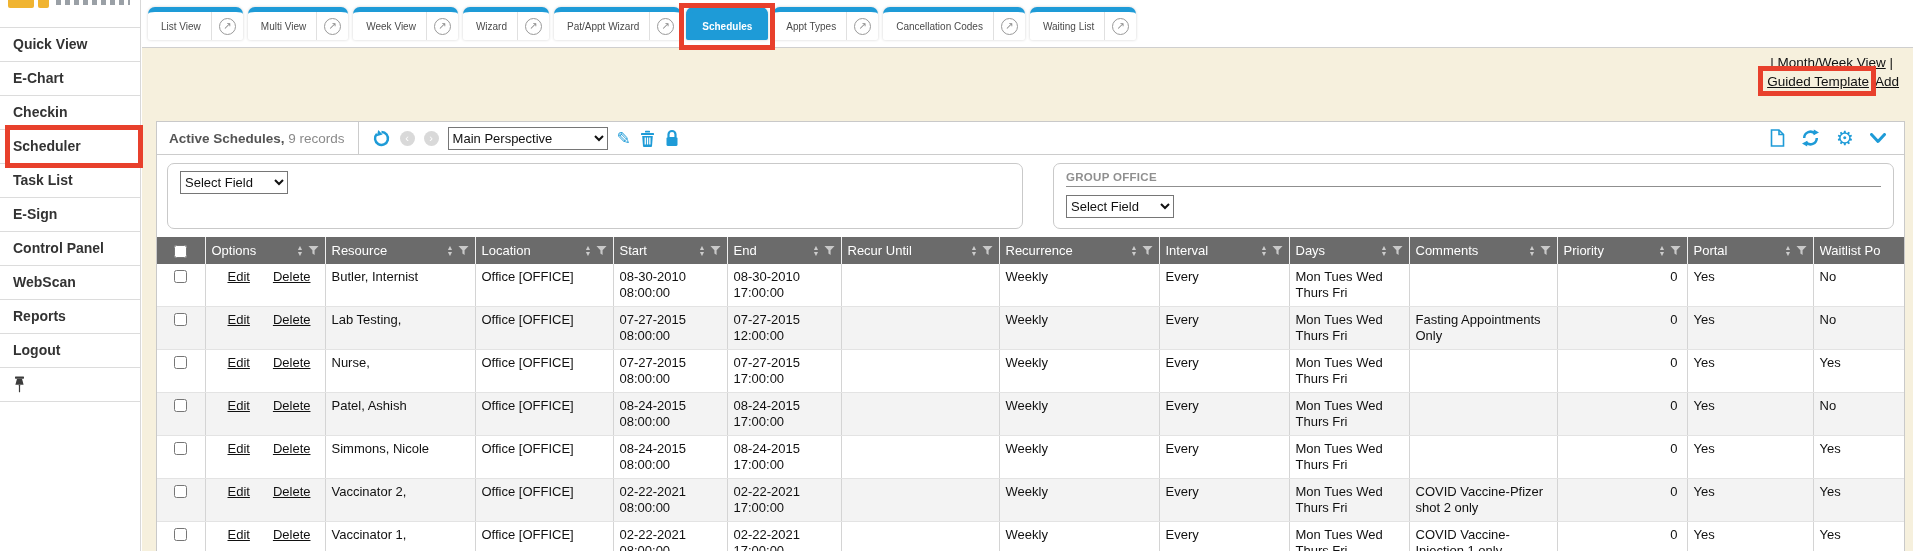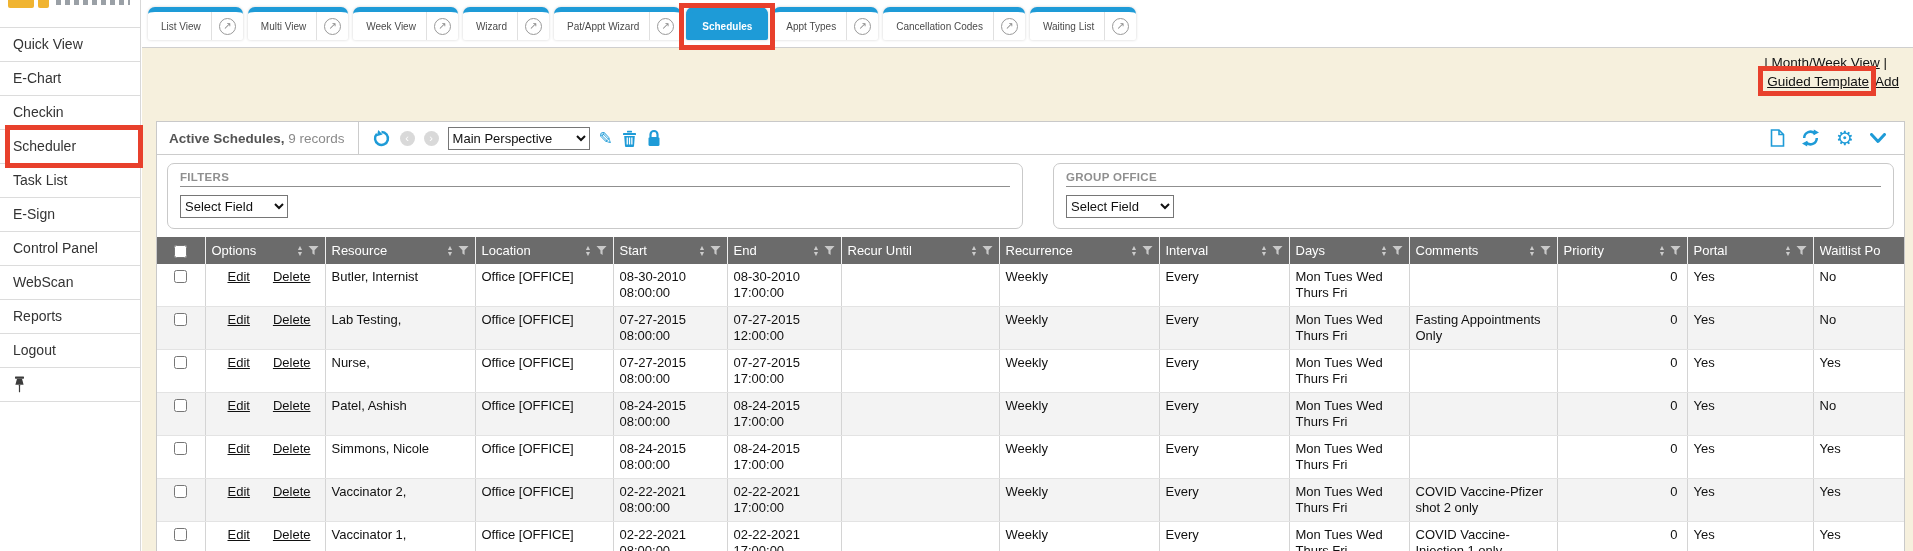--- a/index.html
+++ b/index.html
@@ -8,21 +8,21 @@
     --beige:#f6f0dd;
     --header-gray:#6b6b6b;
     --row-alt:#f3f3f3;
   }
   *{box-sizing:border-box;margin:0;padding:0;}
   html,body{width:1913px;height:551px;overflow:hidden;}
   body{font-family:"Liberation Sans","DejaVu Sans",sans-serif;font-size:13px;color:#222;background:#fff;}
   #app{position:relative;width:1913px;height:551px;overflow:hidden;background:#fff;}
 
   
-  #sidebar{position:absolute;left:0;top:0;width:141px;height:100%;background:#fff;border-right:1px solid #d8d8d8;z-index:5;}
+  #sidebar{position:absolute;left:0;top:0;width:141px;height:100%;background:#fff;border-right:1px solid #d8d8d8;z-index:5;font-weight:bold;}
   .logo-clip{height:9px;overflow:hidden;position:relative;}
   .logo-gold{position:absolute;top:-4px;left:8px;width:26px;height:12px;background:#f0b431;border-radius:2px;}
   .logo-gold2{position:absolute;top:-4px;left:38px;width:11px;height:12px;background:#f0b431;border-radius:2px;}
   .logo-dashes{position:absolute;top:0;left:56px;width:74px;height:5px;
     background:repeating-linear-gradient(90deg,#9aa0a6 0 5px,transparent 5px 9px);}
   #sidebar nav{margin-top:18px;border-top:1px solid #dcdcdc;}
   .sb-item{position:relative;height:34px;line-height:33px;padding-left:13px;font-size:14px;color:#333;
     border-bottom:1px solid #dcdcdc;cursor:pointer;background:#fff;}
   .pin-row{height:34px;border-bottom:1px solid #dcdcdc;display:flex;align-items:center;padding-left:13px;cursor:pointer;}
   .red-box{position:absolute;border:5px solid var(--red);pointer-events:none;z-index:20;}
@@ -38,39 +38,39 @@
   .tab-iconbox{width:31px;display:flex;align-items:center;justify-content:center;align-self:stretch;}
   .circle-arrow{width:17px;height:17px;border:1.5px solid #9a9a9a;border-radius:50%;color:#888;
     font-size:10px;line-height:14px;text-align:center;display:inline-block;}
   .tab-active{background:var(--accent);border-top-color:var(--accent);padding:0 16px;}
   .tab-active .tab-label{color:#fff;font-weight:bold;padding-right:0;}
   .tab-red{left:-7px;right:-7px;top:-9px;bottom:-10px;}
 
   
   #content{position:absolute;left:142px;top:47px;right:0;bottom:0;background:var(--beige);
     border-top:1px solid #cfcfcf;overflow:hidden;}
-  .quicklinks{position:absolute;top:5px;right:14px;text-align:left;font-size:13.5px;color:#111;line-height:19px;z-index:3;}
+  .quicklinks{position:absolute;top:5px;right:14px;text-align:center;font-size:13.5px;color:#111;line-height:19px;z-index:3;}
   .quicklinks a{color:#111;text-decoration:underline;cursor:pointer;}
   .ql-sep{text-decoration:none;color:#111;}
   .red-outline{position:relative;display:inline-block;padding:0 3px;}
   .gt-red{left:-6px;right:-4px;top:-6px;bottom:-5px;}
 
   
   .panel{position:absolute;left:14px;right:8px;top:73px;bottom:-80px;background:#fff;border:1px solid #c9c9c9;overflow:hidden;}
 
   
   .toolbar{height:33px;border-bottom:1px solid #ccc;display:flex;align-items:center;padding:0 12px;gap:9px;}
   .tb-title{font-size:13.5px;font-weight:bold;color:#555;white-space:nowrap;}
   .tb-records{font-weight:normal;color:#8a8a8a;}
   .tb-divider{align-self:stretch;border-left:1px solid #ccc;margin:0 4px;}
   .icon-btn{display:inline-flex;align-items:center;justify-content:center;cursor:pointer;background:none;border:none;padding:0;}
   .nav-circle{width:15px;height:15px;border-radius:50%;background:#d9d9d9;color:#fff;font-size:11px;line-height:15px;
     text-align:center;cursor:default;}
   select{font-family:inherit;font-size:13px;height:23px;border:1px solid #767676;background:#fff;color:#111;}
-  #perspective-select{width:142px;}
+  #perspective-select{width:160px;}
   .tb-spacer{flex:1;}
   .tb-right{display:flex;align-items:center;gap:16px;margin-right:6px;}
 
   
   .boxes{display:flex;padding:8px 10px 6px;gap:30px;}
   .fieldbox{border:1px solid #c9c9c9;border-radius:7px;padding:7px 12px 10px;background:#fff;}
   .fieldbox.filters{width:856px;}
   .fieldbox.groups{flex:1;}
   .fb-label{font-size:11.5px;font-weight:bold;color:#8f8f8f;letter-spacing:.3px;padding-bottom:3px;
     border-bottom:1px solid #8f8f8f;margin-bottom:8px;}
@@ -262,21 +262,20 @@
           <button class="icon-btn">
             <svg width="16" height="11" viewBox="0 0 16 11">
               <path d="M1.5 1.5 8 8.5 14.5 1.5" fill="none" stroke="#1e9bd7" stroke-width="3" stroke-linecap="round" stroke-linejoin="round"></path>
             </svg>
           </button>
         </span>
       </div>
 
       <div class="boxes">
         <div class="fieldbox filters">
-          <div class="fb-label">FILTERS</div>
           <select class="fb-select" id="filters-select"><option value="Select Field">Select Field</option></select>
         </div>
         <div class="fieldbox groups">
           <div class="fb-label">GROUP OFFICE</div>
           <select class="fb-select" id="groups-select"><option value="Select Field">Select Field</option></select>
         </div>
       </div>
 
       <table>
         <colgroup id="table-cols">

